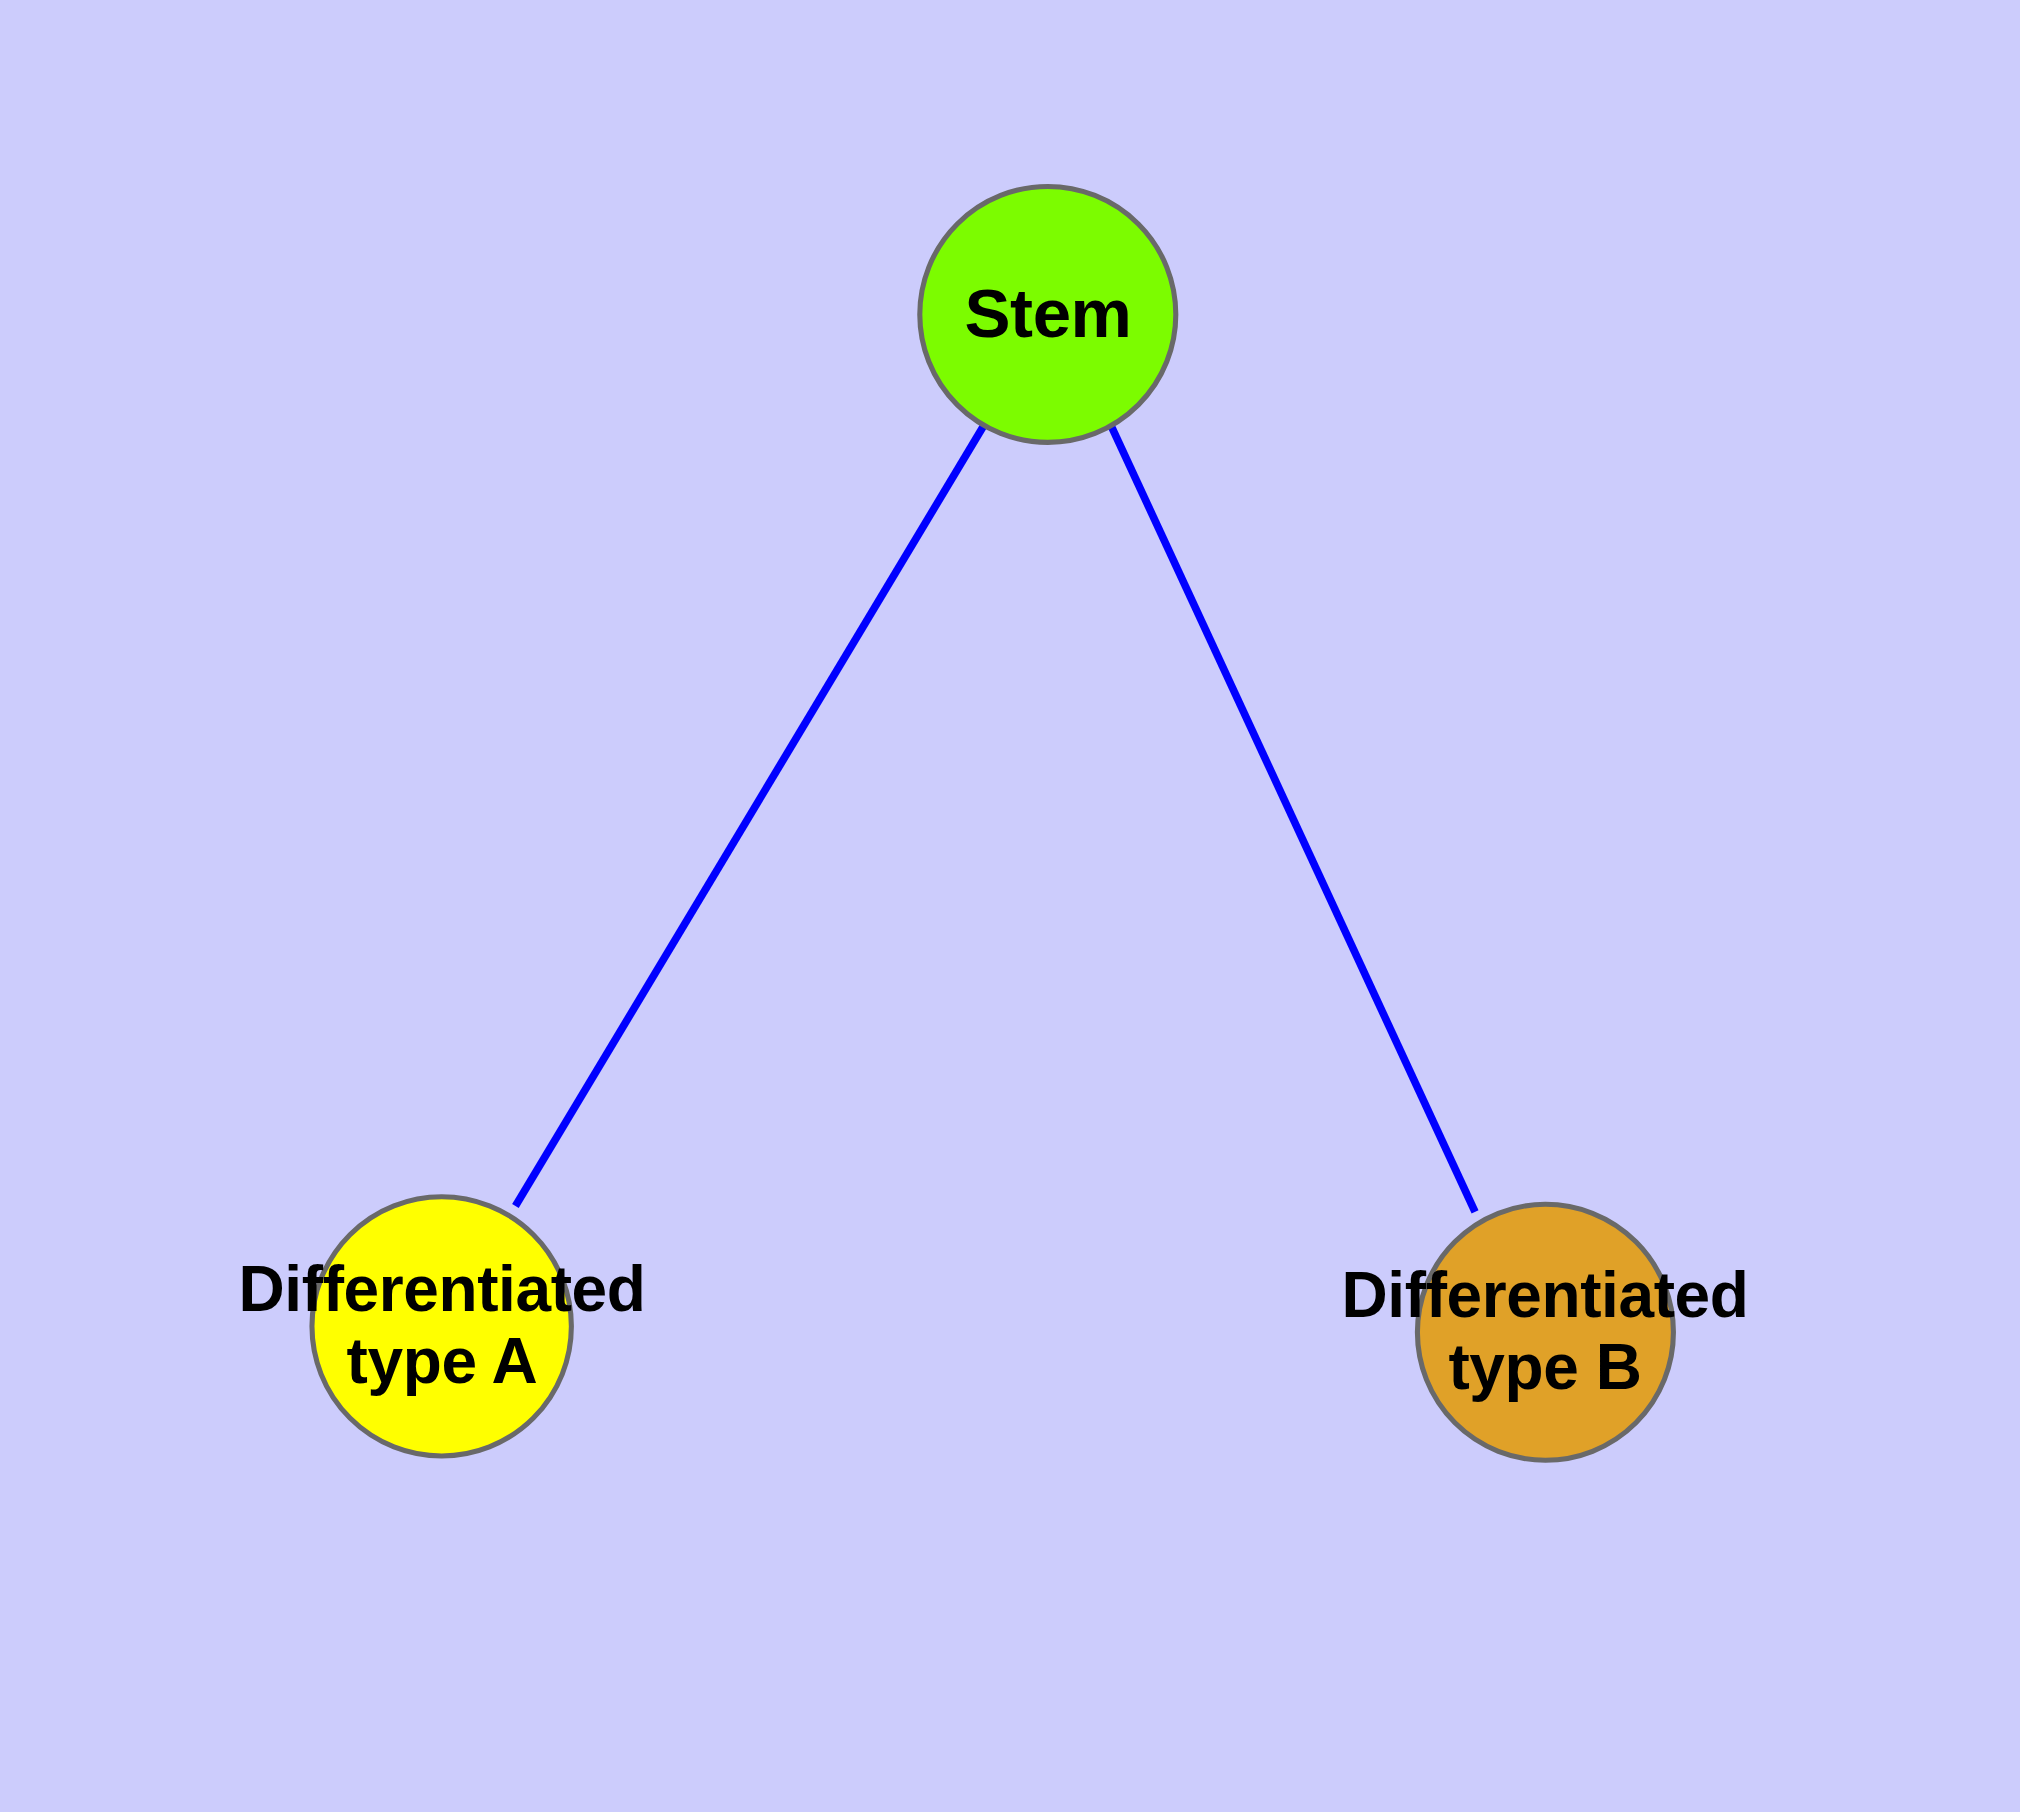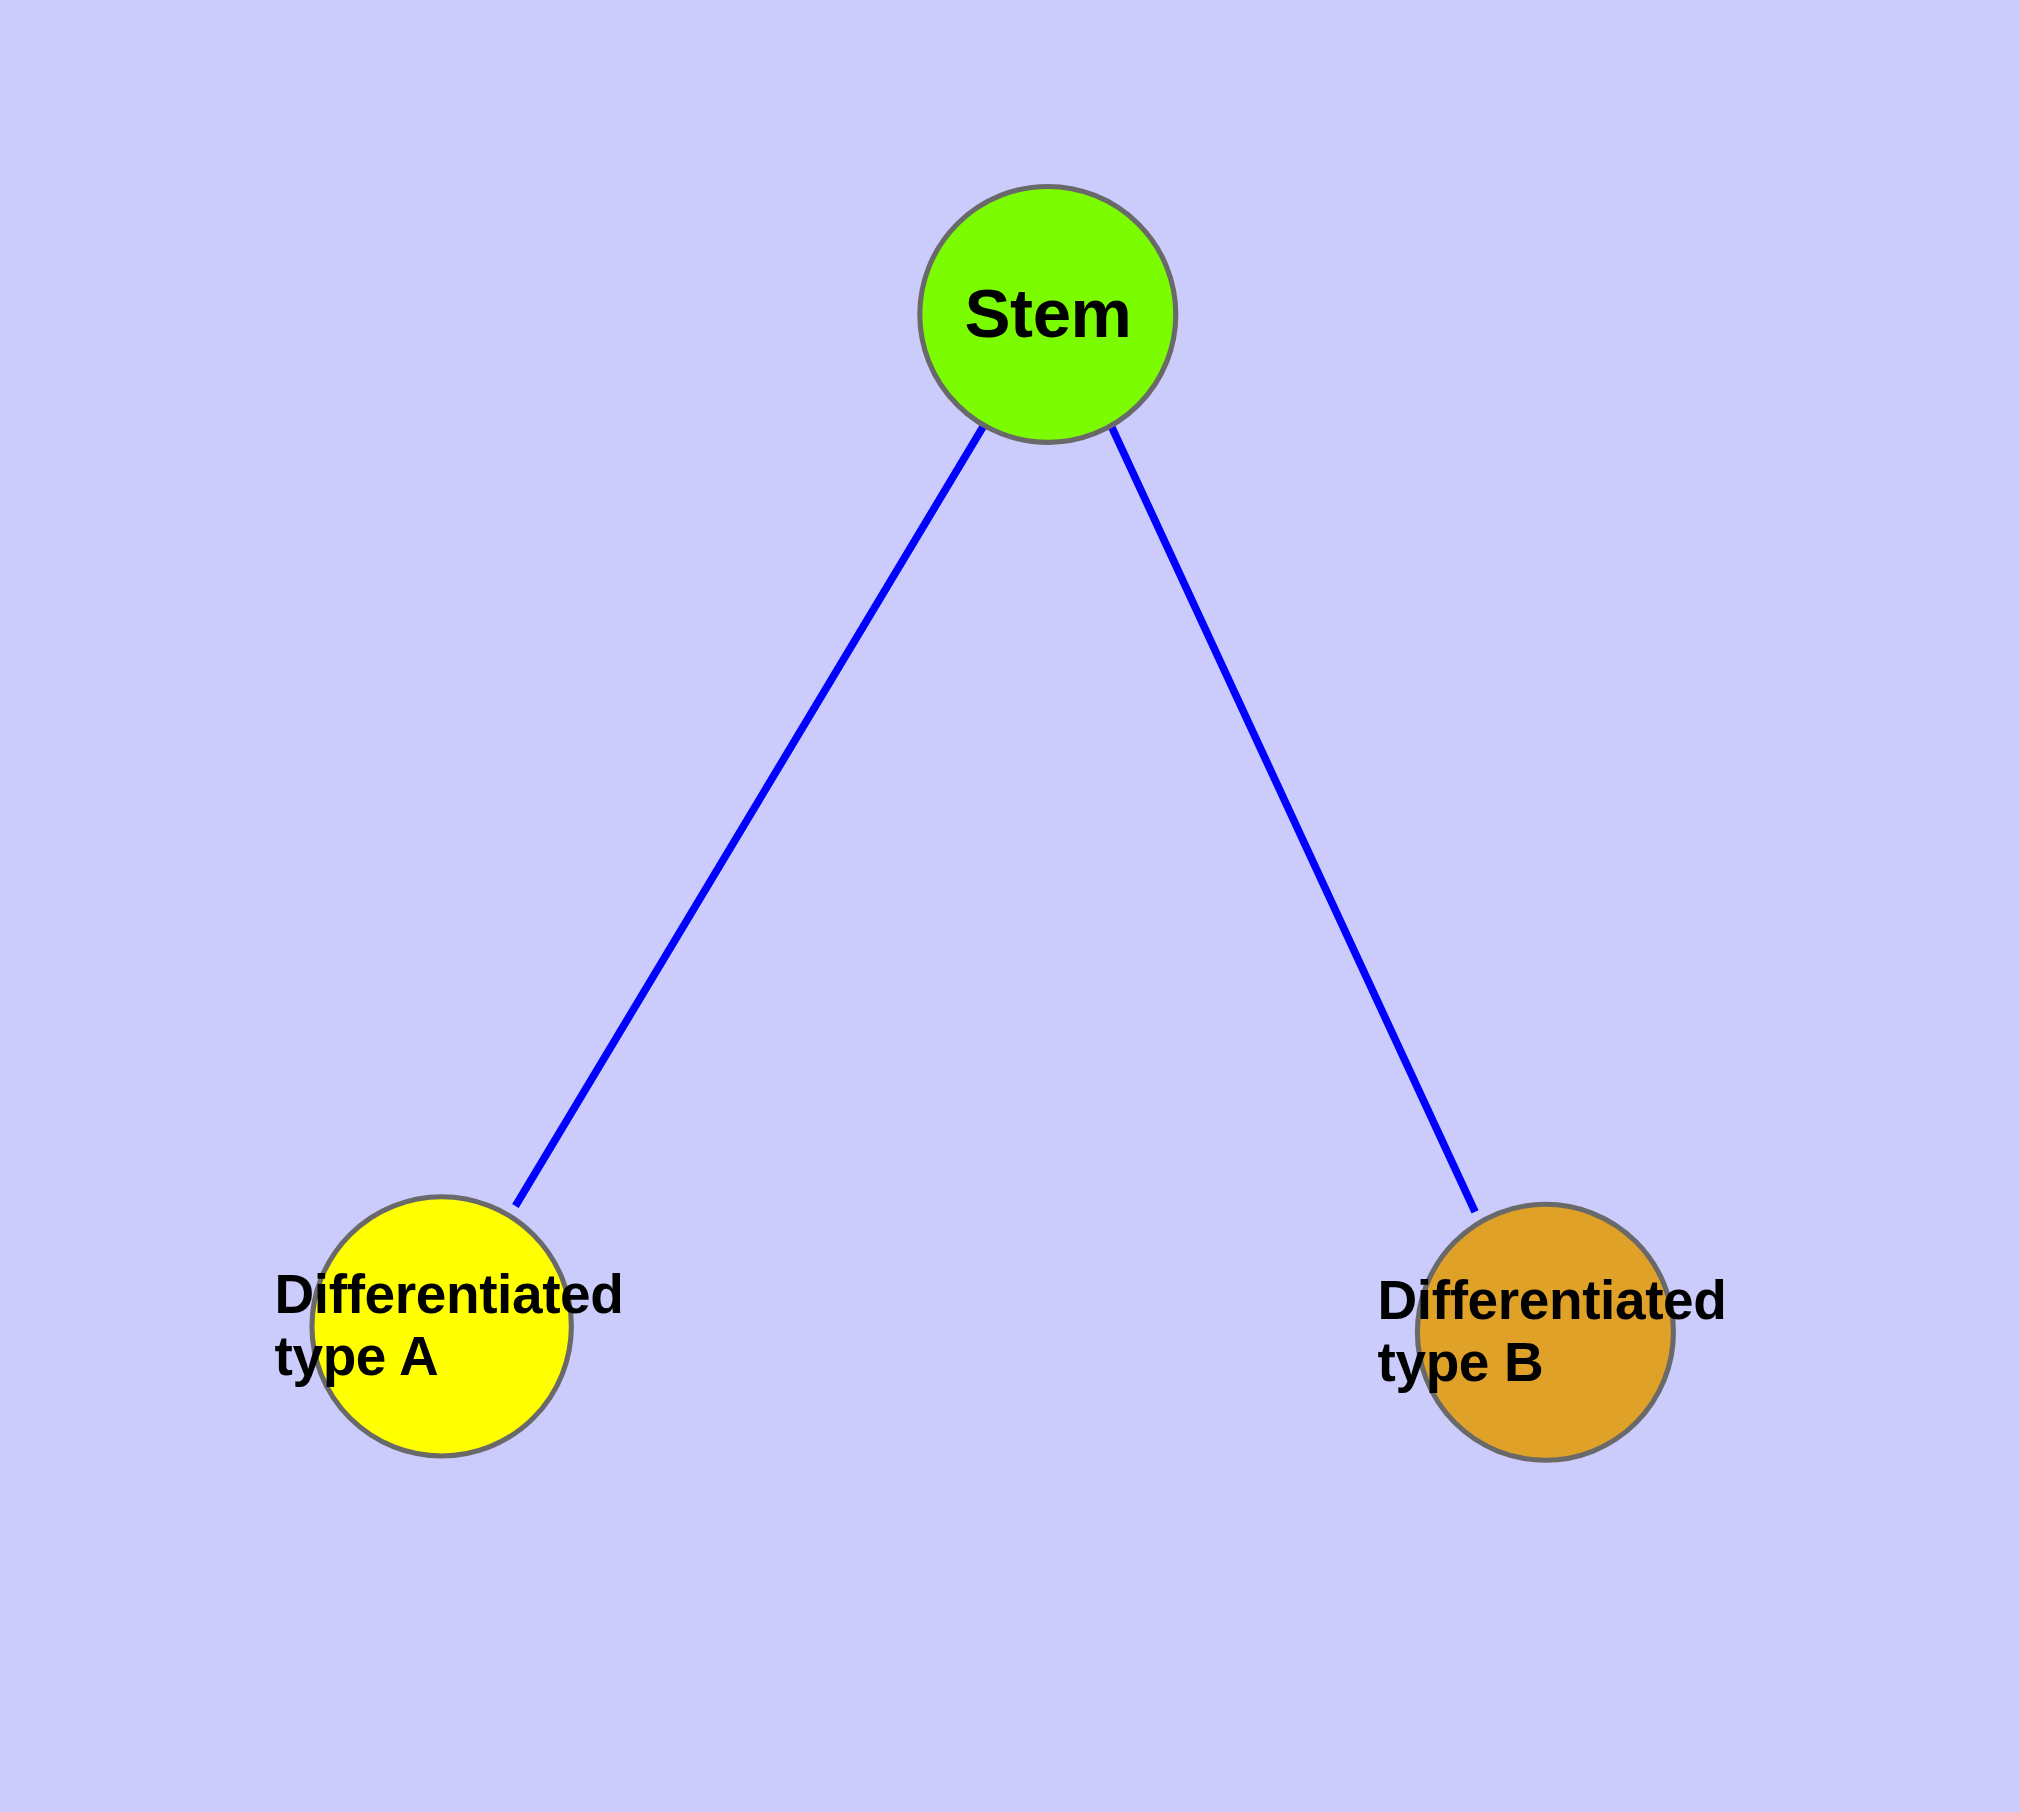--- a/index.html
+++ b/index.html
@@ -22,33 +22,33 @@
     left: 0;
     width: 2021px;
     height: 1812px;
     display: block;
   }
   .node-label {
     position: absolute;
     color: #000000;
     font-family: "Liberation Sans", sans-serif;
     font-weight: bold;
+    text-align: center;
     line-height: 1.12;
     white-space: pre-line;
     pointer-events: none;
     transform: translate(-50%, -50%);
   }
   .label-stem {
     font-size: 69px;
     letter-spacing: -0.4px;
   }
   .label-branch {
-    font-size: 55px;
+    font-size: 64px;
     letter-spacing: -0.4px;
-    margin-left: 7px;
   }
 </style>
 </head>
 <body>
 
 <div id="canvas-root" style="width: 2021px; height: 1812px; background: rgb(204, 204, 252);">
 
   <svg id="graph-svg" viewBox="0 0 2384 2138" preserveAspectRatio="none" aria-hidden="true" style="width: 2021px; height: 1812px;">
     <g id="edges-layer">
         <line x1="1160" y1="503" x2="608" y2="1423" stroke="#0000ff" stroke-width="9" stroke-linecap="butt"></line>

